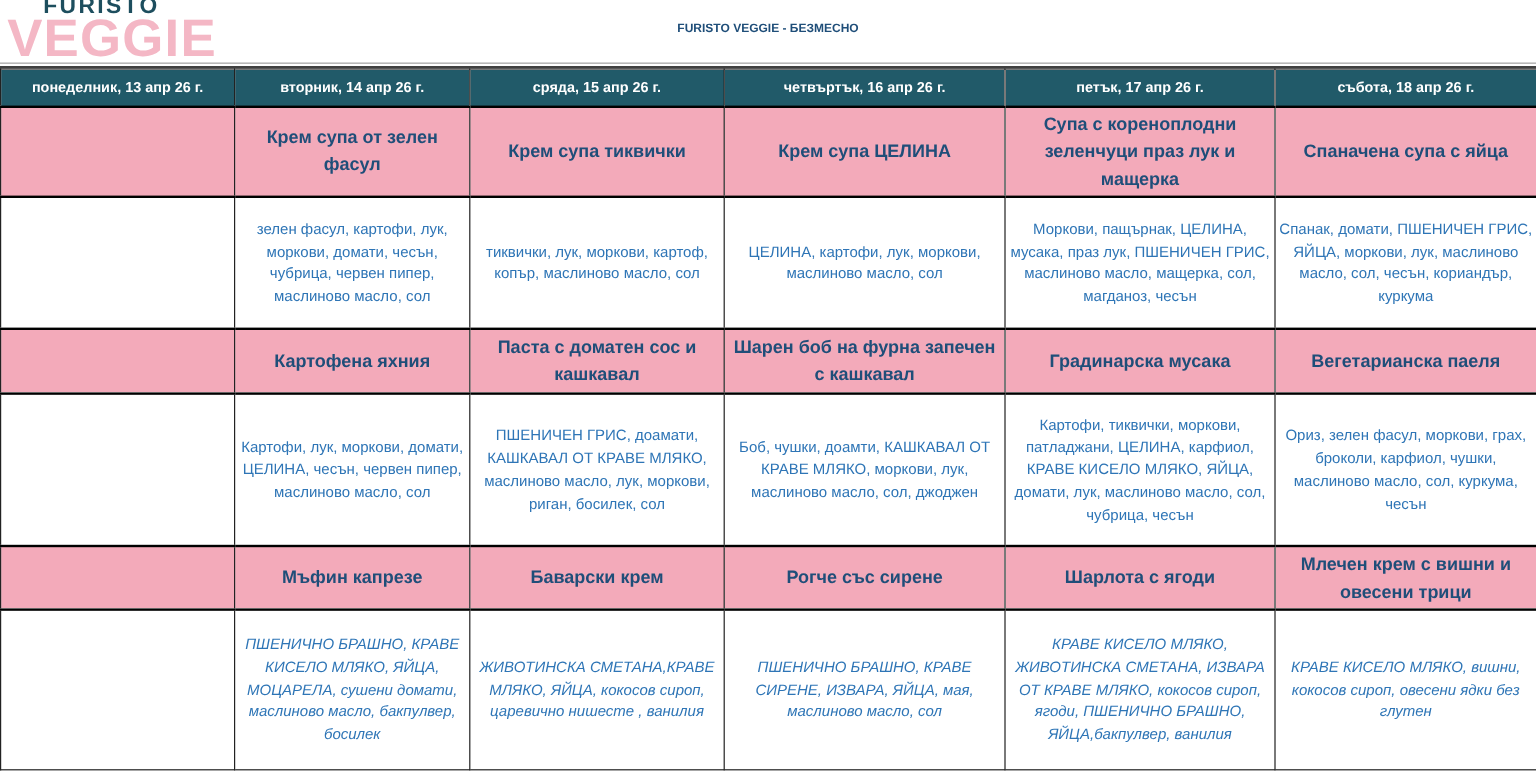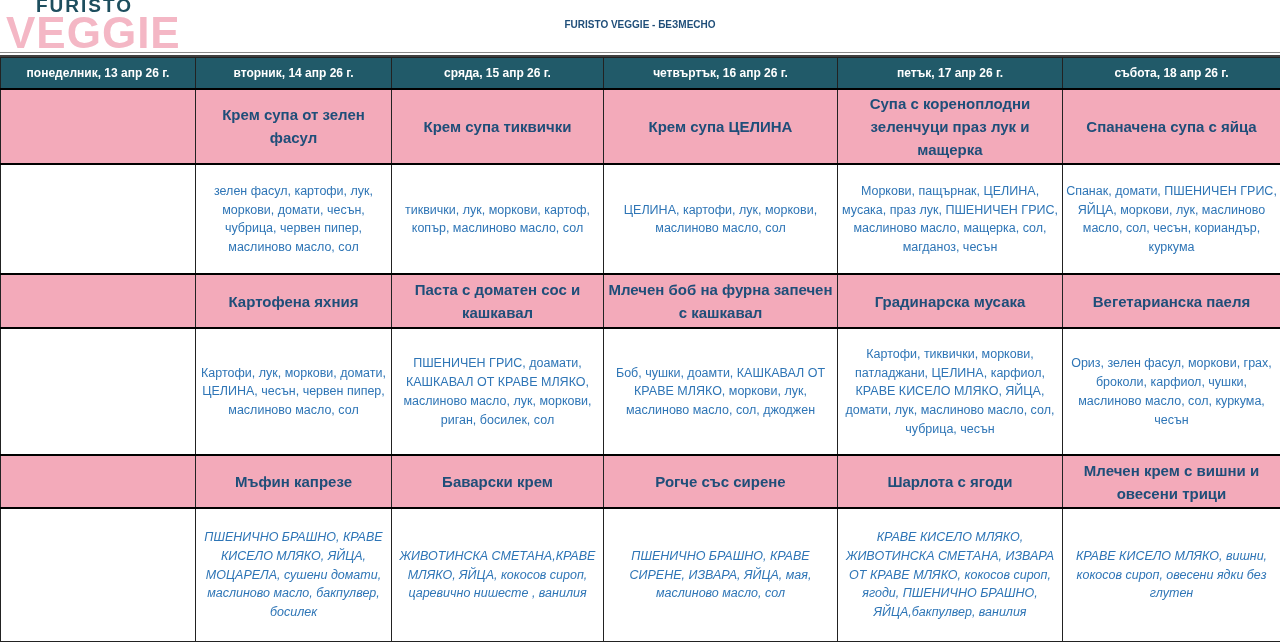--- a/index.html
+++ b/index.html
@@ -114,21 +114,21 @@
         <td>зелен фасул, картофи, лук, моркови, домати, чесън, чубрица, червен пипер, маслиново масло, сол</td>
         <td>тиквички, лук, моркови, картоф, копър, маслиново масло, сол</td>
         <td>ЦЕЛИНА, картофи, лук, моркови, маслиново масло, сол</td>
         <td>Моркови, пащърнак, ЦЕЛИНА, мусака, праз лук, ПШЕНИЧЕН ГРИС, маслиново масло, мащерка, сол, магданоз, чесън</td>
         <td>Спанак, домати, ПШЕНИЧЕН ГРИС, ЯЙЦА, моркови, лук, маслиново масло, сол, чесън, кориандър, куркума</td>
       </tr>
       <tr class="title">
         <td></td>
         <td>Картофена яхния</td>
         <td>Паста с доматен сос и кашкавал</td>
-        <td>Млечен боб на фурна запечен с кашкавал</td>
+        <td>Шарен боб на фурна запечен с кашкавал</td>
         <td>Градинарска мусака</td>
         <td>Вегетарианска паеля</td>
       </tr>
       <tr class="ingredients">
         <td></td>
         <td>Картофи, лук, моркови, домати, ЦЕЛИНА, чесън, червен пипер, маслиново масло, сол</td>
         <td>ПШЕНИЧЕН ГРИС, доамати, КАШКАВАЛ ОТ КРАВЕ МЛЯКО, маслиново масло, лук, моркови, риган, босилек, сол</td>
         <td>Боб, чушки, доамти, КАШКАВАЛ ОТ КРАВЕ МЛЯКО, моркови, лук, маслиново масло, сол, джоджен</td>
         <td>Картофи, тиквички, моркови, патладжани, ЦЕЛИНА, карфиол, КРАВЕ КИСЕЛО МЛЯКО, ЯЙЦА, домати, лук, маслиново масло, сол, чубрица, чесън</td>
         <td>Ориз, зелен фасул, моркови, грах, броколи, карфиол, чушки, маслиново масло, сол, куркума, чесън</td>

